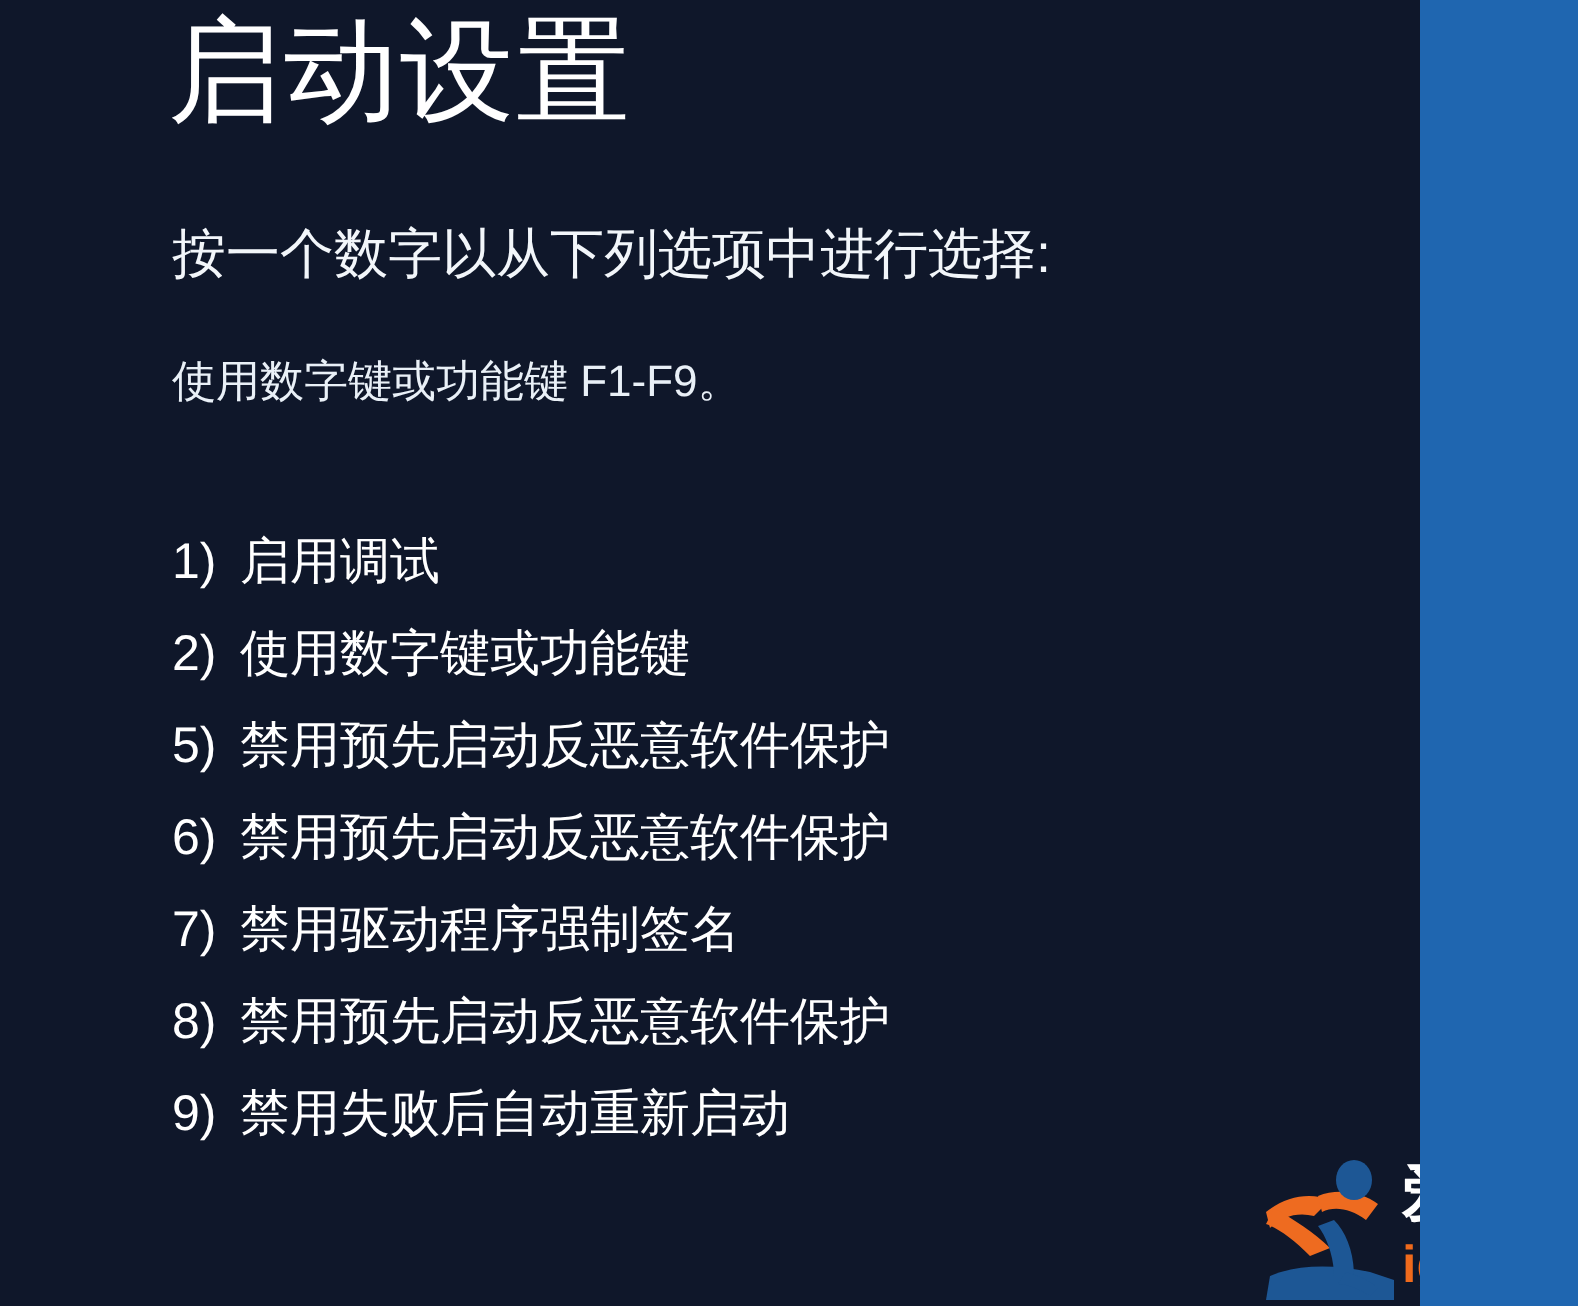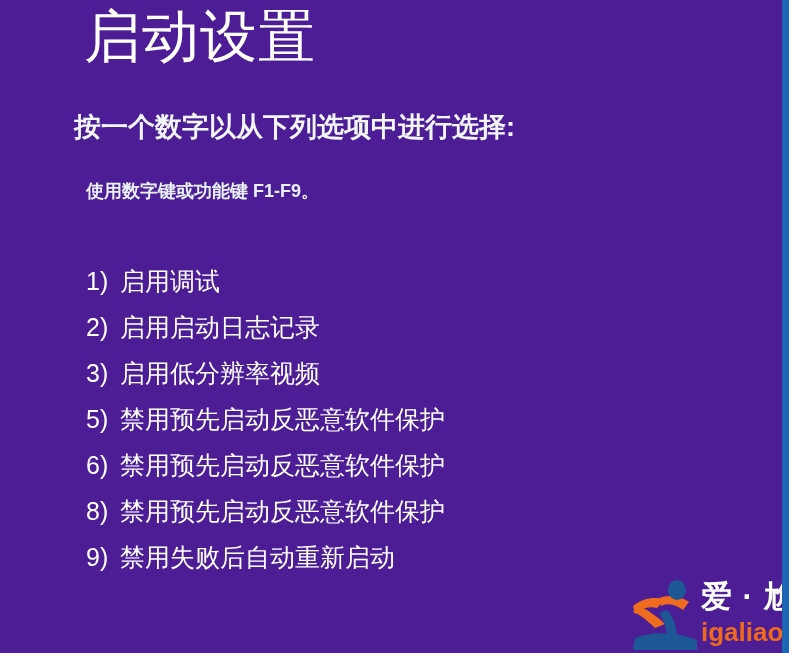--- a/index.html
+++ b/index.html
@@ -10,60 +10,60 @@
   body {
     width: 789px;
     height: 653px;
     overflow: hidden;
     font-family: "Liberation Sans", "DejaVu Sans", sans-serif;
     -webkit-font-smoothing: antialiased;
   }
 
   #screen {
     position: relative;
-    width: 782px;
+    width: 710px;
     height: 653px;
-    background: #4c1d95;
+    background: #0f172a;
     overflow: hidden;
   }
 
   
   #page-title {
     position: absolute;
     left: 84px;
     top: 2px;
     font-size: 57px;
     line-height: 68px;
     color: #ffffff;
     font-weight: 400;
     letter-spacing: 1px;
     white-space: nowrap;
   }
 
   
   #prompt-text {
     position: absolute;
-    left: 74px;
+    left: 86px;
     top: 110px;
     font-size: 27px;
     line-height: 34px;
     color: #f2f6fa;
-    font-weight: 700;
+    font-weight: 400;
     white-space: nowrap;
   }
 
   
   #hint-text {
     position: absolute;
     left: 86px;
     top: 179px;
-    font-size: 18px;
+    font-size: 22px;
     line-height: 24px;
     color: #e9f0f7;
-    font-weight: 700;
+    font-weight: 400;
     white-space: nowrap;
   }
 
   
   #options-list {
     position: absolute;
     left: 86px;
     top: 264px;
     margin: 0;
     padding: 0;
@@ -137,30 +137,30 @@
 
   <div id="prompt-text">按一个数字以从下列选项中进行选择:</div>
 
   <div id="hint-text">使用数字键或功能键 F1-F9。</div>
 
   <ul id="options-list">
     <li class="option-row">
       <span class="option-key">1)</span><span class="option-label">启用调试</span>
     </li>
     <li class="option-row">
-      <span class="option-key">2)</span><span class="option-label">启用启动日志记录</span>
-    </li>
-    <li class="option-row">
-      <span class="option-key">3)</span><span class="option-label">启用低分辨率视频</span>
+      <span class="option-key">2)</span><span class="option-label">使用数字键或功能键</span>
     </li>
     <li class="option-row">
       <span class="option-key">5)</span><span class="option-label">禁用预先启动反恶意软件保护</span>
     </li>
     <li class="option-row">
       <span class="option-key">6)</span><span class="option-label">禁用预先启动反恶意软件保护</span>
+    </li>
+    <li class="option-row">
+      <span class="option-key">7)</span><span class="option-label">禁用驱动程序强制签名</span>
     </li>
     <li class="option-row">
       <span class="option-key">8)</span><span class="option-label">禁用预先启动反恶意软件保护</span>
     </li>
     <li class="option-row">
       <span class="option-key">9)</span><span class="option-label">禁用失败后自动重新启动</span>
     </li>
   </ul>
 
   <div id="watermark">

